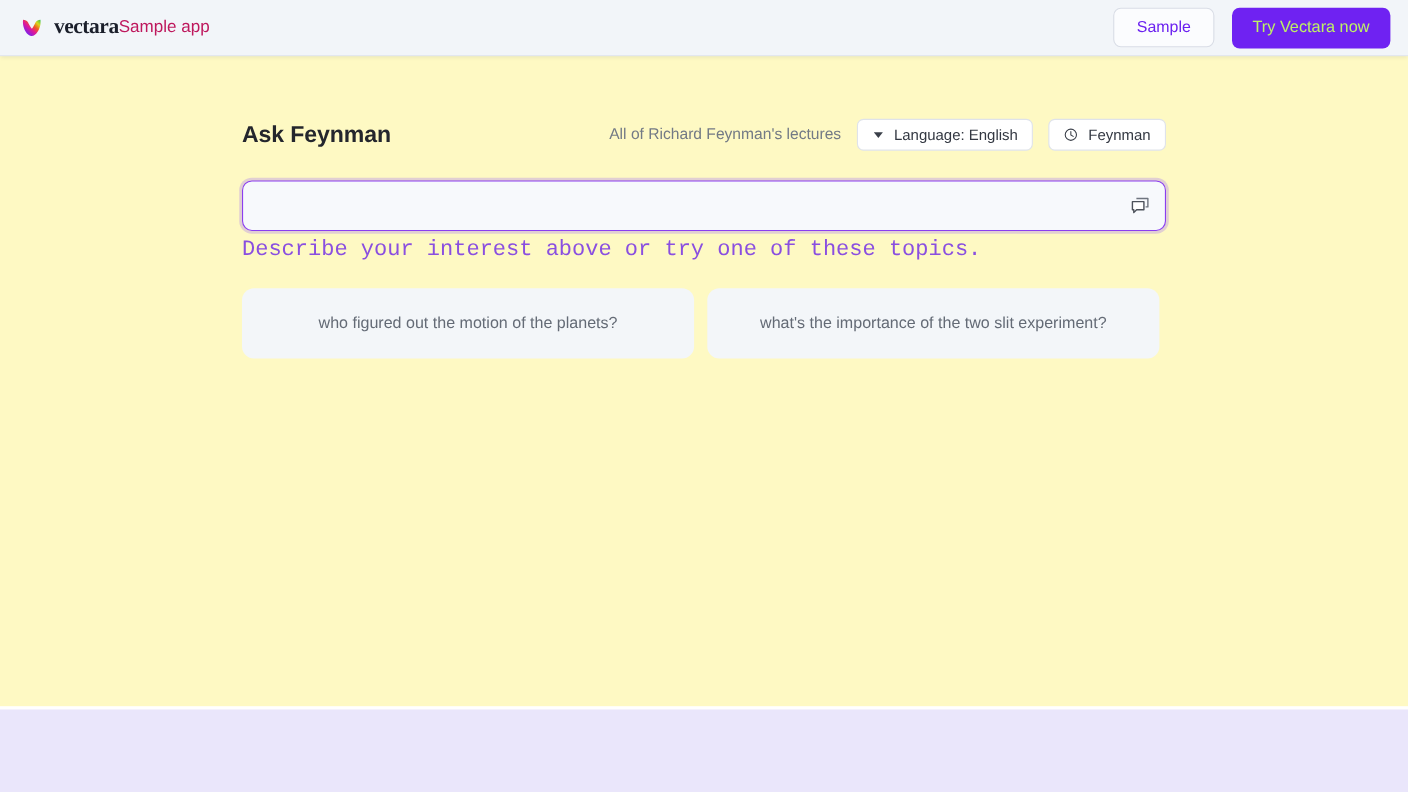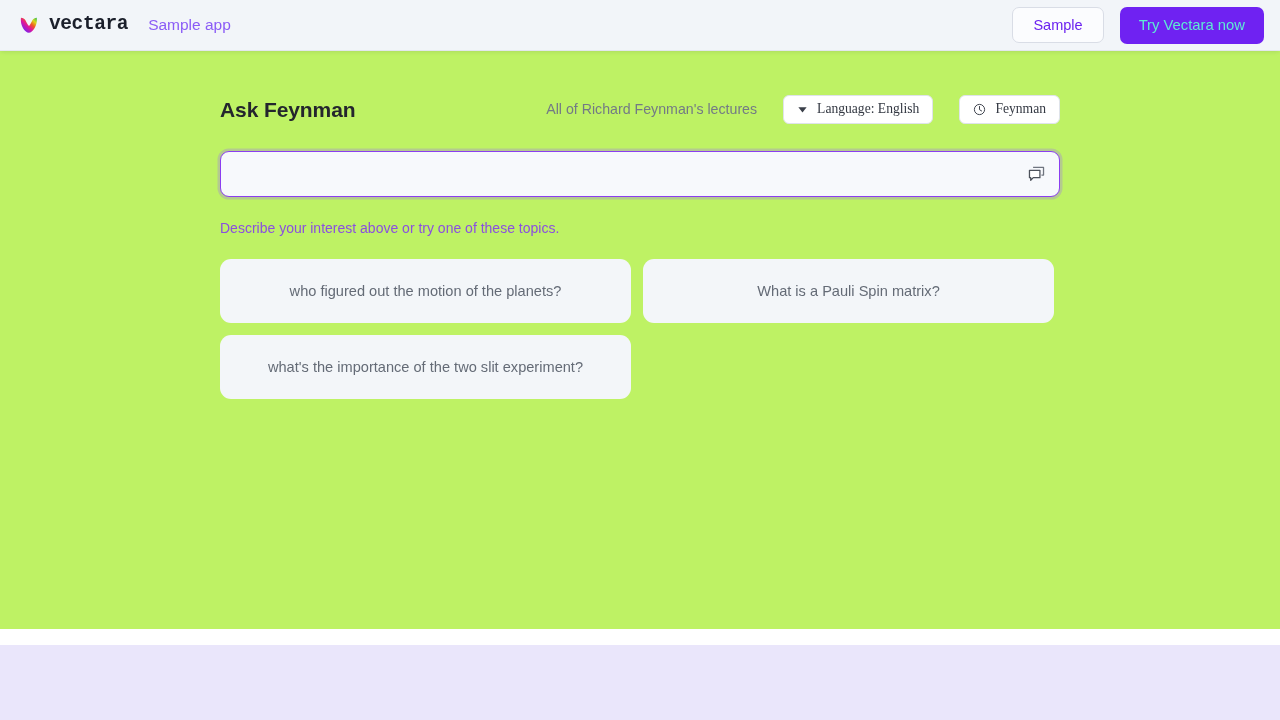--- a/index.html
+++ b/index.html
@@ -34,26 +34,25 @@
     gap: 9px;
     text-decoration: none;
   }
   .brand-mark { width: 22px; height: 22px; display: block; }
   .brand-word {
     font-size: 19.5px;
     font-weight: 700;
     letter-spacing: -0.4px;
     color: #1b1f2b;
     line-height: 1;
-    font-family: Liberation Mono, monospace;
+    font-family: Liberation Serif, serif;
   }
   .app-subtitle {
-    margin-left: 20px;
     font-size: 15.5px;
-    color: #8b5cf6;
+    color: #be185d;
     font-weight: 400;
     line-height: 1;
   }
   .header-spacer { flex: 1 1 auto; }
   .header-actions {
     display: flex;
     align-items: center;
     gap: 16px;
   }
   .btn-about {
@@ -68,35 +67,35 @@
     line-height: 34px;
     cursor: pointer;
     white-space: nowrap;
   }
   .btn-try {
     height: 37px;
     padding: 0 19px;
     border: none;
     border-radius: 7px;
     background: #6f22f2;
-    color: #5eead4;
+    color: #bef264;
     font-size: 14.8px;
     font-family: "Liberation Sans", sans-serif;
     line-height: 37px;
     cursor: pointer;
     white-space: nowrap;
   }
 
   
   .page {
     position: absolute;
-    top: 35px; left: 0;
+    top: 48px; left: 0;
     width: 1280px;
     height: 594px;
-    background: #bef264;
+    background: #fef9c3;
   }
   .content {
     position: absolute;
     left: 220px;
     top: 57px;
     width: 840px;
   }
 
   .title-row {
     display: flex;
@@ -109,41 +108,41 @@
     font-weight: 700;
     color: #24262d;
     letter-spacing: -0.1px;
     line-height: 1;
     margin: 0;
   }
   .title-row-right {
     margin-left: auto;
     display: flex;
     align-items: center;
-    gap: 26px;
+    gap: 14px;
   }
   .corpus-label {
     font-size: 14.2px;
     color: #737a85;
     line-height: 1;
   }
   .pill-btn {
     display: inline-flex;
     align-items: center;
     gap: 9px;
     height: 29px;
     padding: 0 13px;
     background: #ffffff;
     border: 1px solid #dfe3ea;
     border-radius: 6px;
     font-size: 13.6px;
     color: #333842;
     cursor: pointer;
     white-space: nowrap;
-    font-family: Liberation Serif, serif;
+    font-family: Liberation Sans, sans-serif;
   }
   .pill-btn .ic { display: inline-flex; align-items: center; }
 
   
   .search-wrap {
     position: relative;
     width: 840px;
     height: 46px;
     background: #f7f9fc;
     border: 1.4px solid #8b3ef0;
@@ -175,24 +174,25 @@
     display: flex;
     align-items: center;
     justify-content: center;
     background: transparent;
     border: none;
     padding: 0;
     cursor: pointer;
   }
 
   .hint {
-    margin-top: 24px;
-    font-size: 14px;
+    margin-top: 8px;
+    font-size: 20px;
     color: #8a4fe0;
     line-height: 1;
+    font-family: Liberation Mono, monospace;
   }
 
   .topics-grid {
     margin-top: 24px;
     display: grid;
     grid-template-columns: 411px 411px;
     column-gap: 18px;
     row-gap: 18px;
     gap: 12px;
   }
@@ -293,20 +293,19 @@
           <path d="M6.4 2.6 H17.4 V10.6 H15.2" fill="none" stroke="#6f757f" stroke-width="1.35" stroke-linejoin="round"></path>
           <path d="M2.6 5.6 H13.6 V13.3 H6.6 L3.9 16.1 V13.3 H2.6 Z" fill="#ffffff" stroke="#4d525b" stroke-width="1.35" stroke-linejoin="round"></path>
         </svg>
       </button>
     </div>
 
     <div class="hint">Describe your interest above or try one of these topics.</div>
 
     <div class="topics-grid">
       <button class="topic-card">who figured out the motion of the planets?</button>
-      <button class="topic-card">What is a Pauli Spin matrix?</button>
       <button class="topic-card">what's the importance of the two slit experiment?</button>
     </div>
 
   </div>
 </div>
 
 <div class="footer-band"></div>
 
 </body></html>

